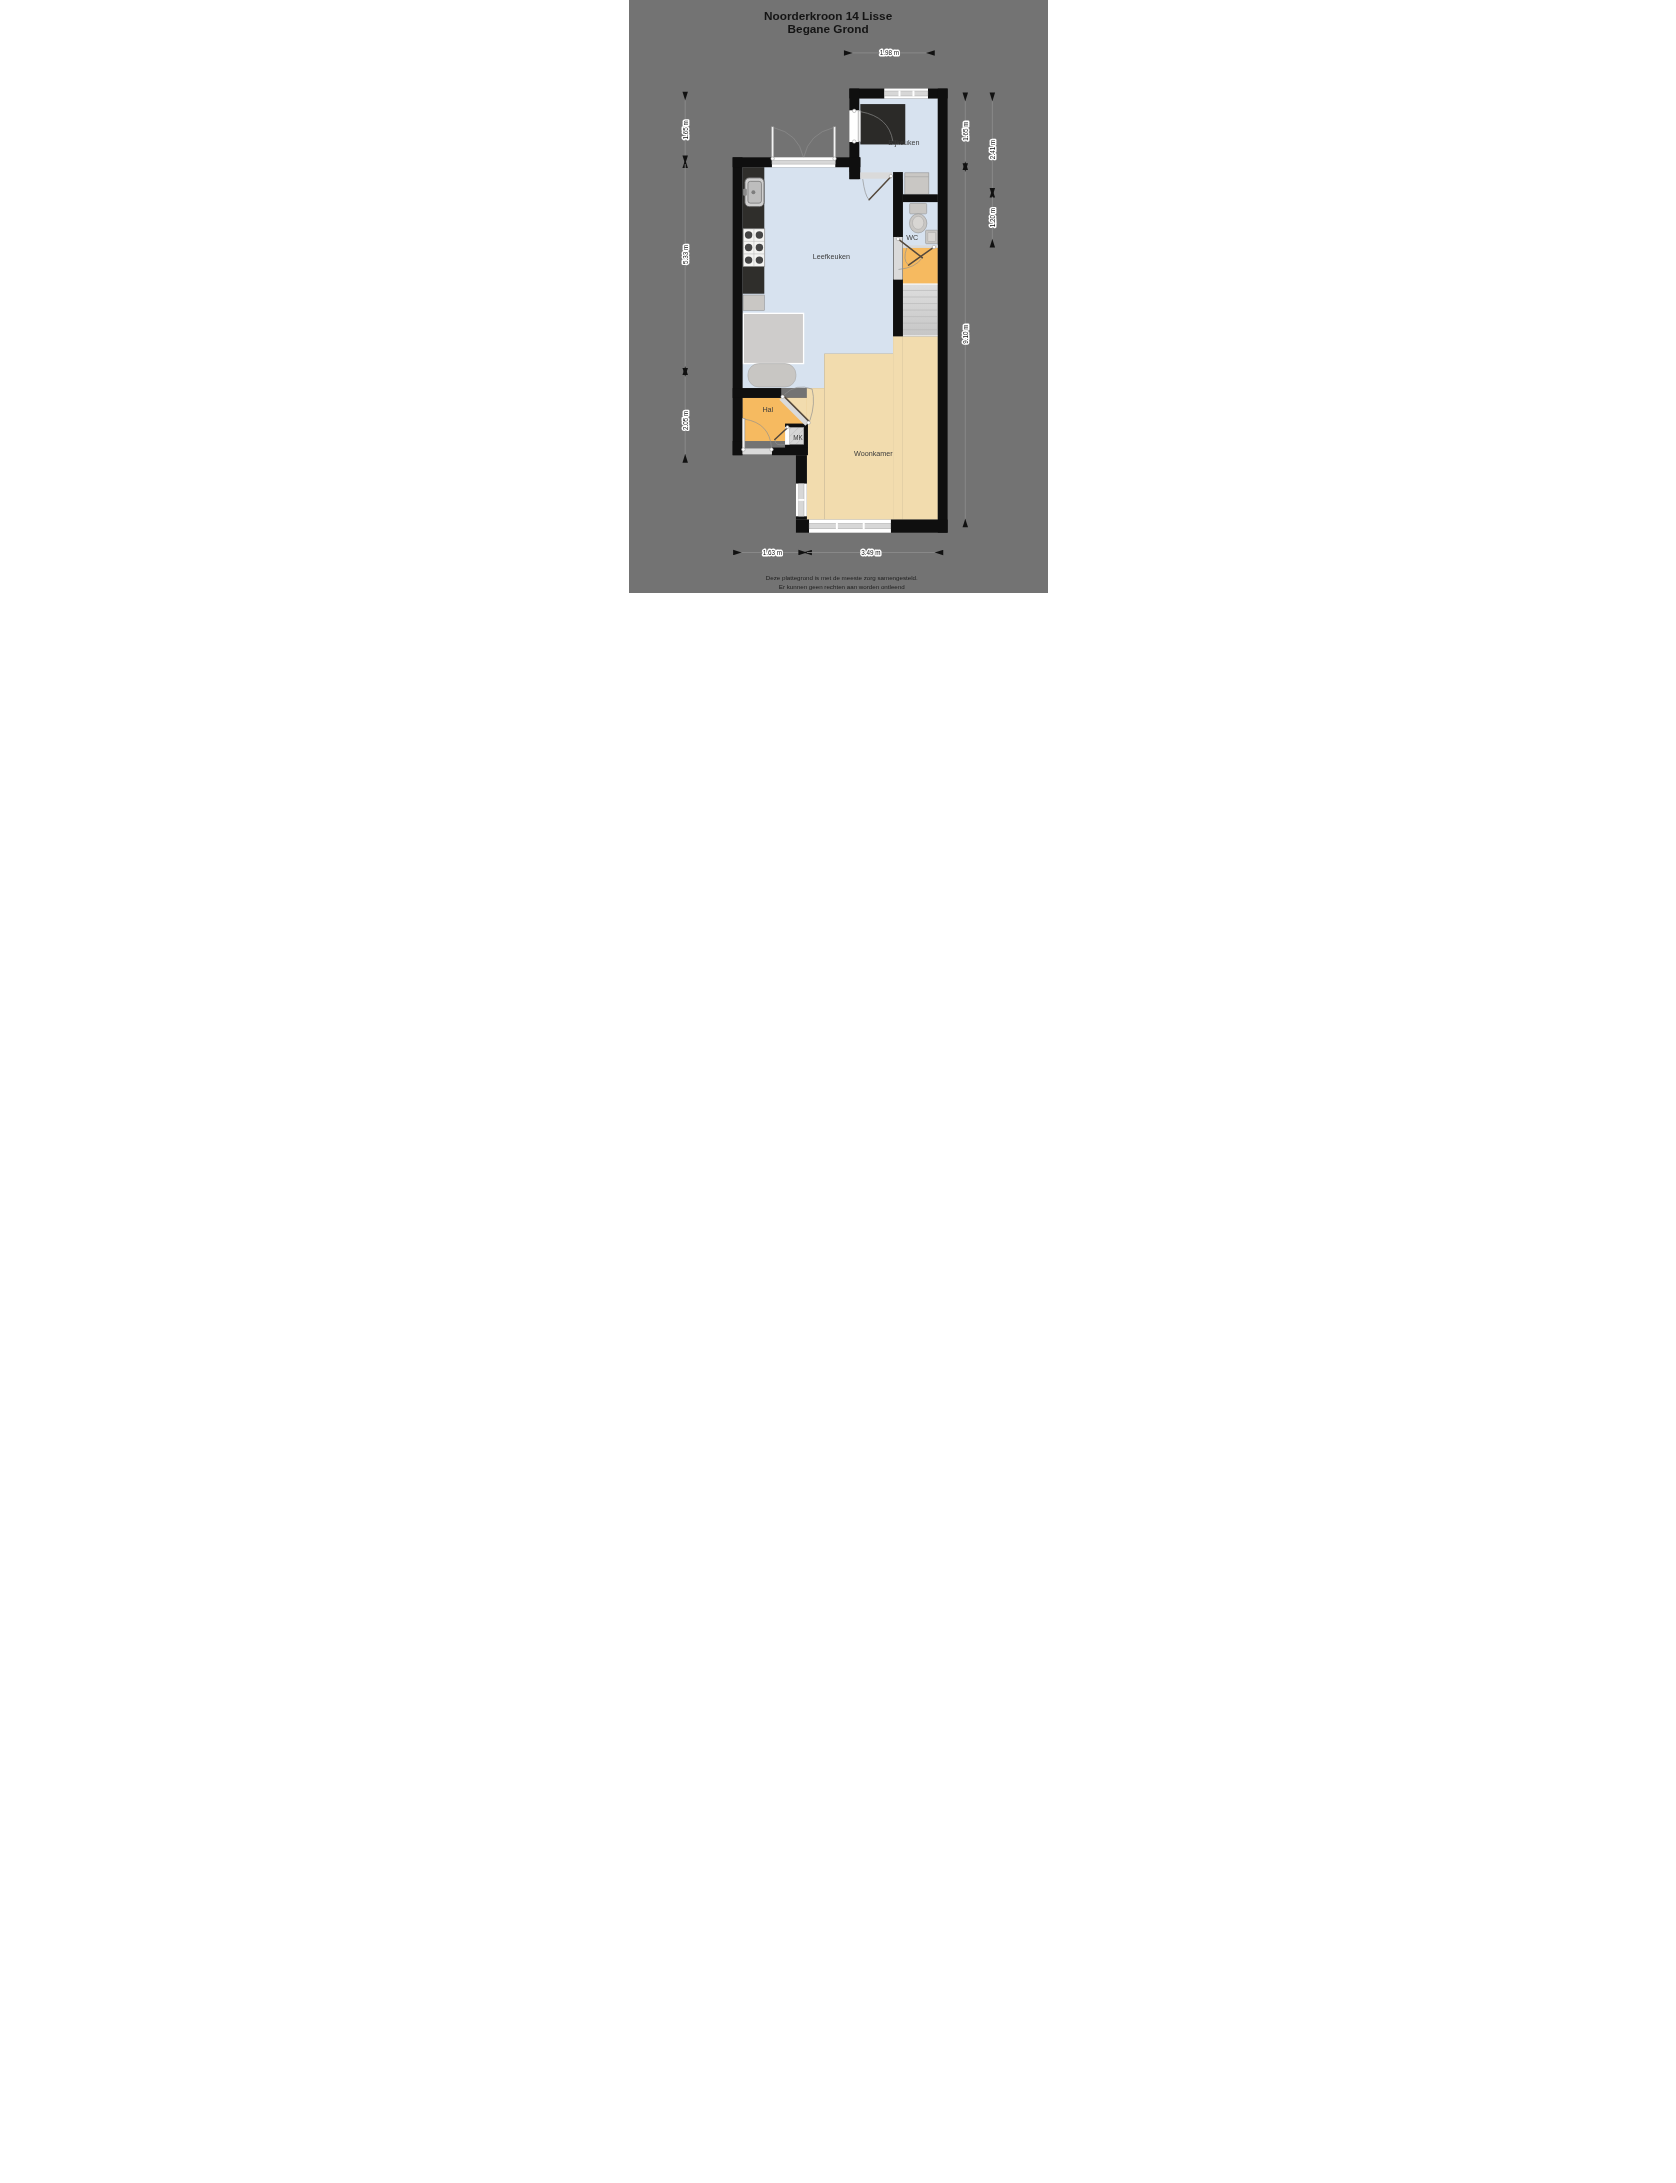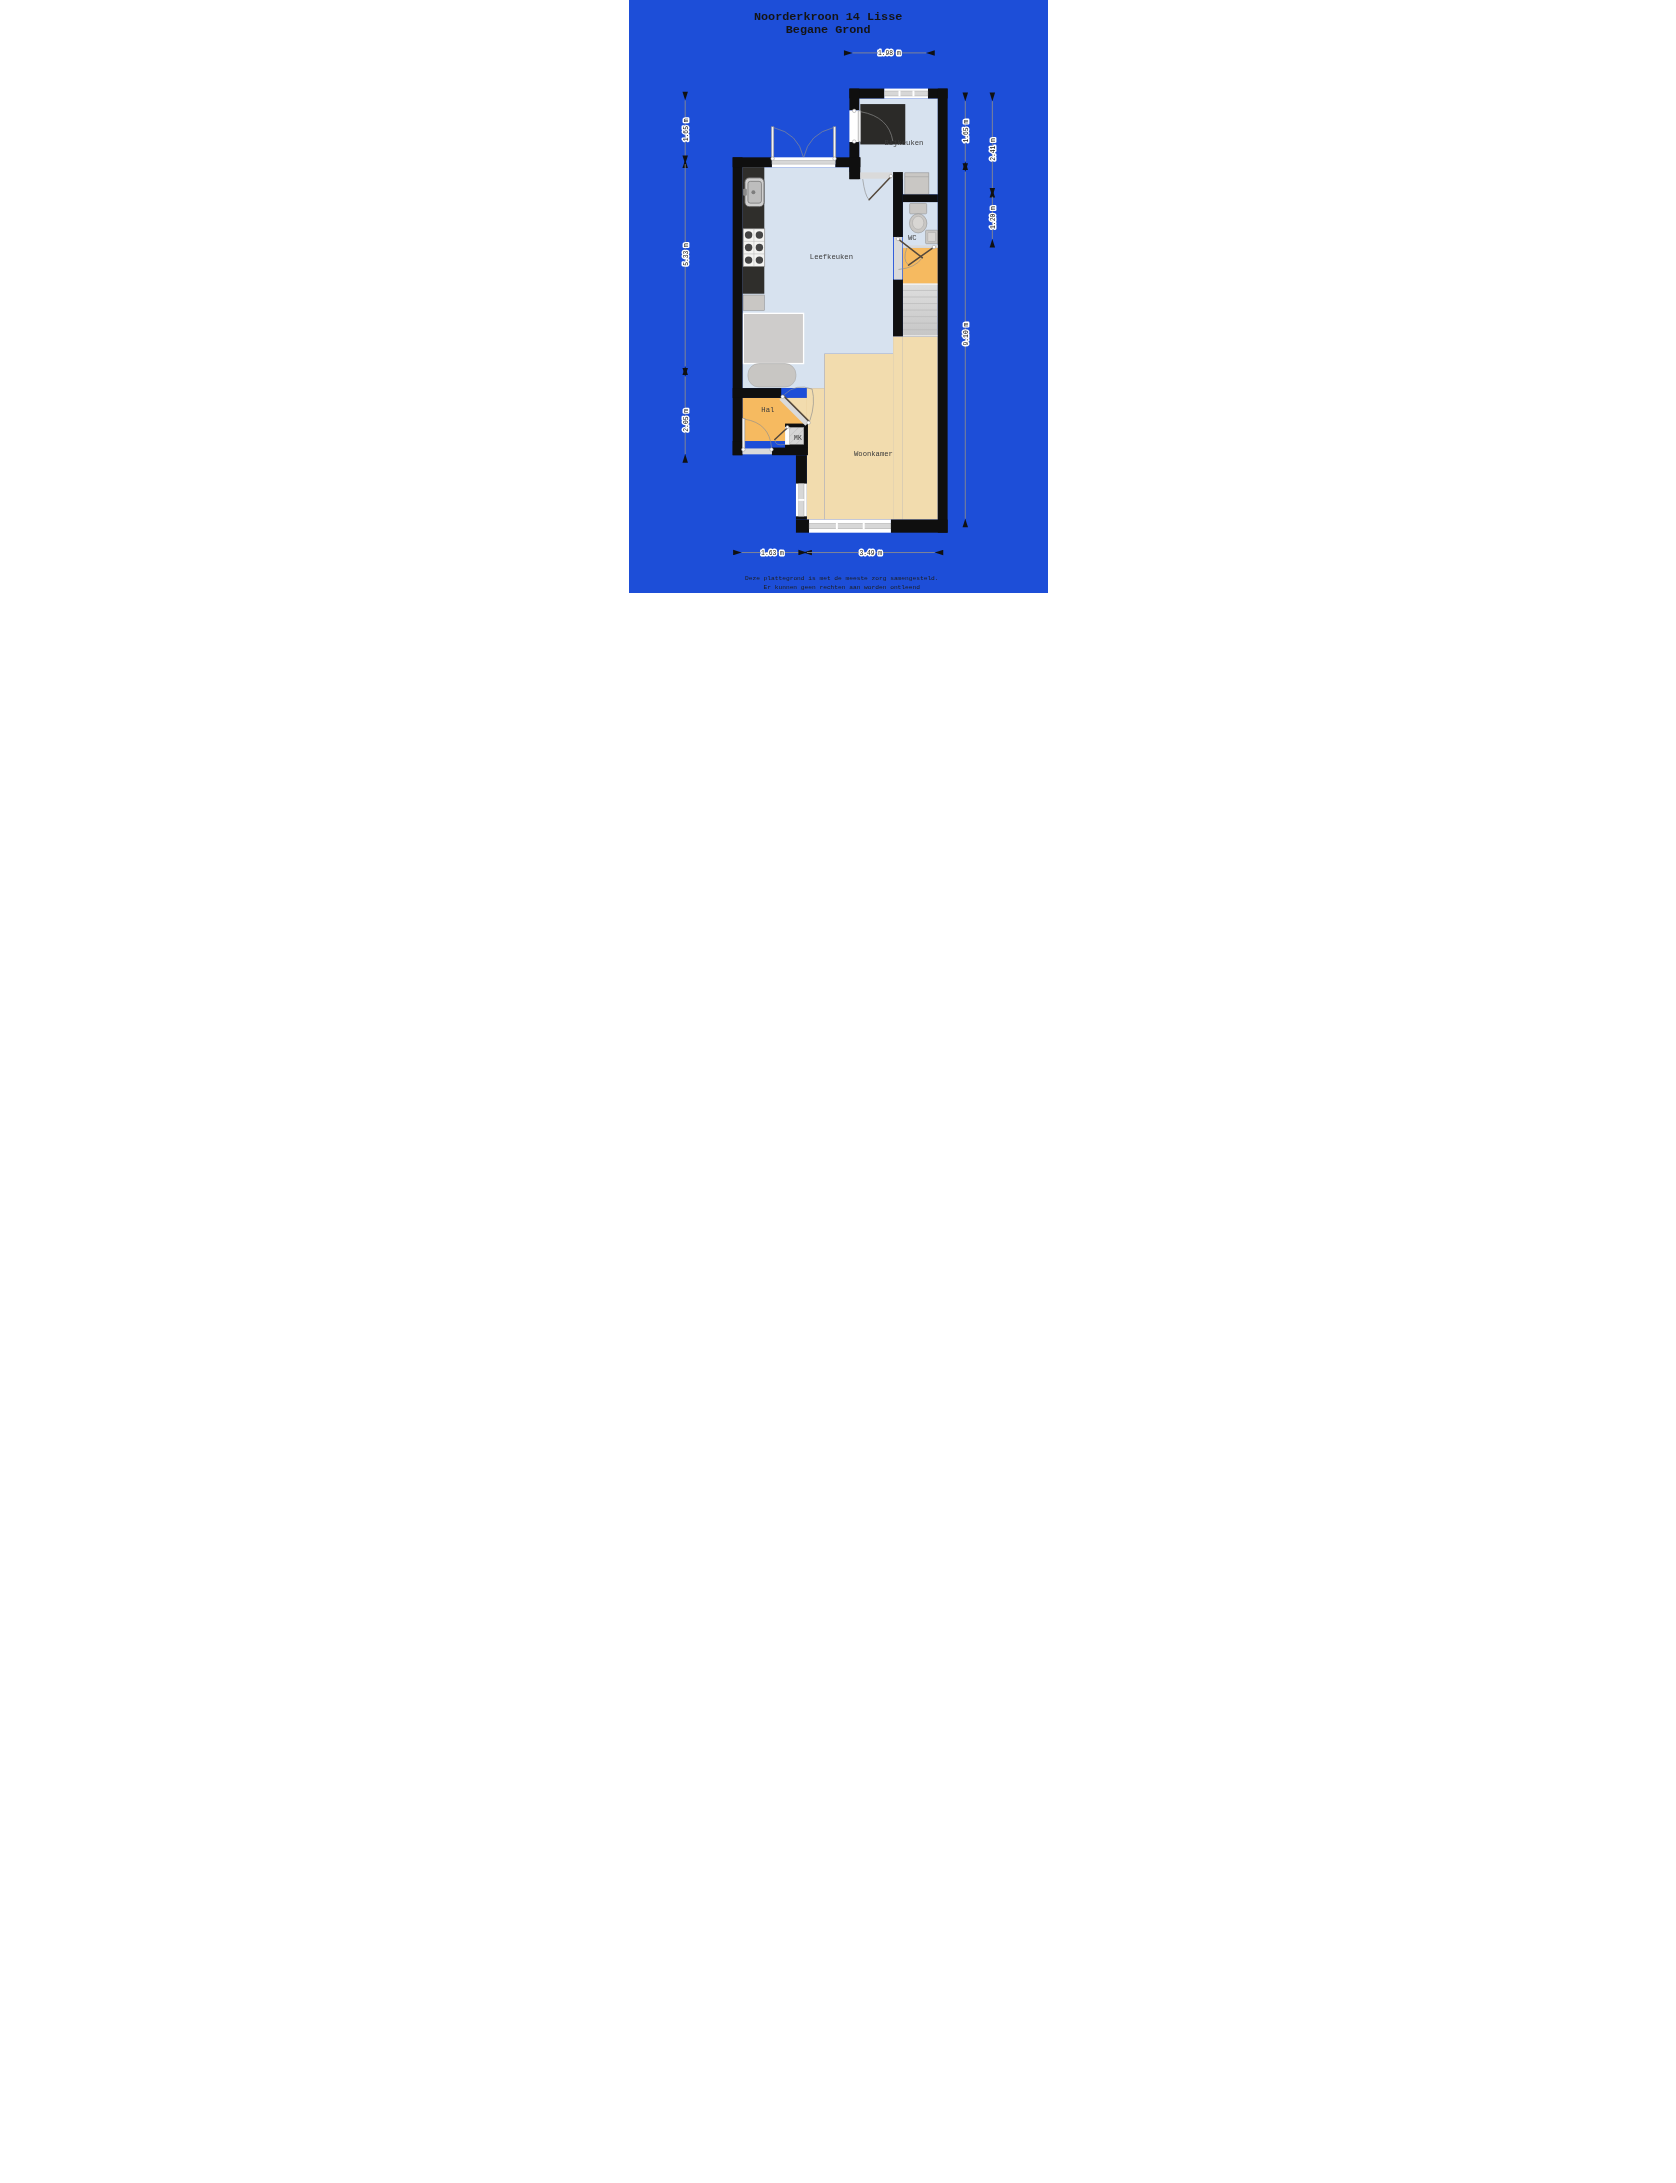--- a/index.html
+++ b/index.html
@@ -1,17 +1,17 @@
 <!DOCTYPE html>
 <html style="font-size:7px"><head>
 <meta charset="utf-8">
 <style>
   html,body{margin:0;padding:0;background:#ffffff;}
   body{font-family:"Liberation Sans", sans-serif;}
-  .page{width:419px;margin:0 auto;background:#1d4ed8;font-family:Liberation Mono, monospace;}
+  .page{width:419px;margin:0 auto;background:#737373;}
   svg{display:block;width:419px;height:593px;}
   .wall{fill:#0f0f0f;}
   .blue{fill:#d7e2ef;}
   .orange{fill:#f6ba60;}
   .tan{fill:#f2dcae;}
   .counter{fill:#2f2e2b;}
   .appl{fill:#c9c7c4;stroke:#8f8f8f;stroke-width:5;}
   .appllight{fill:#d8d6d3;stroke:#9f9f9f;stroke-width:4;}
   .win-frame{fill:#ffffff;}
   .win-band{fill:#d7d7d7;stroke:#8a8a8a;stroke-width:3;}

